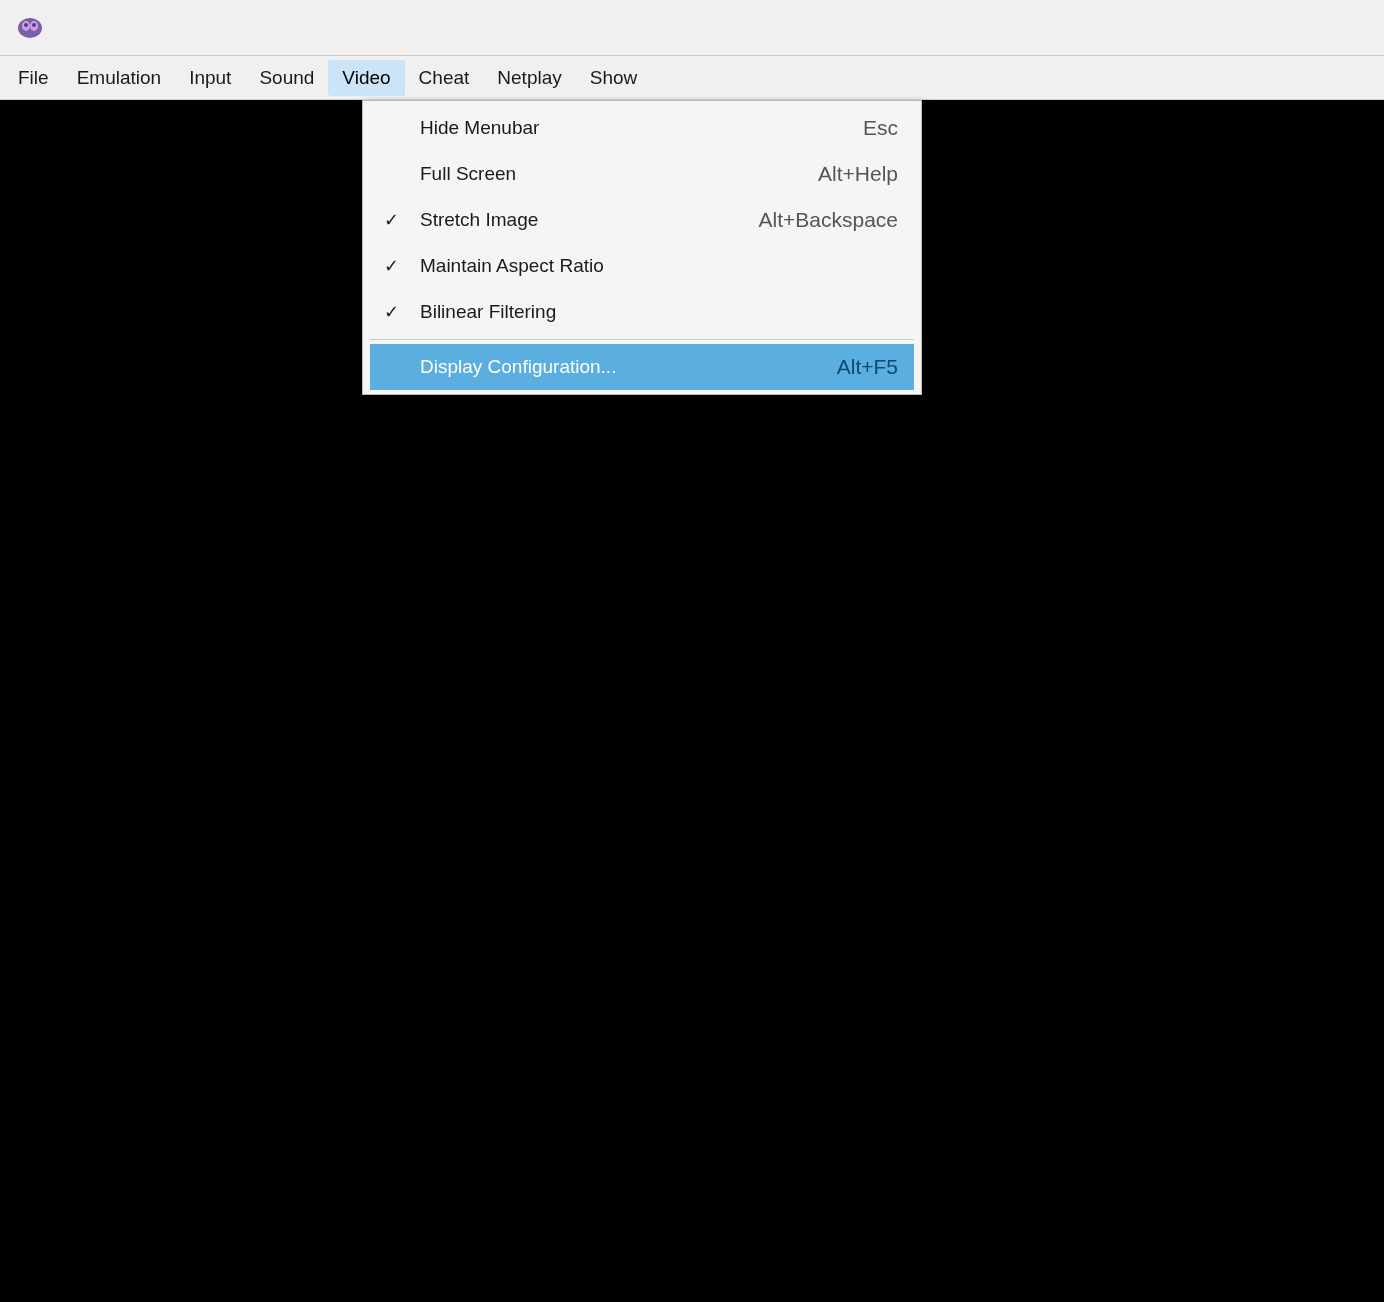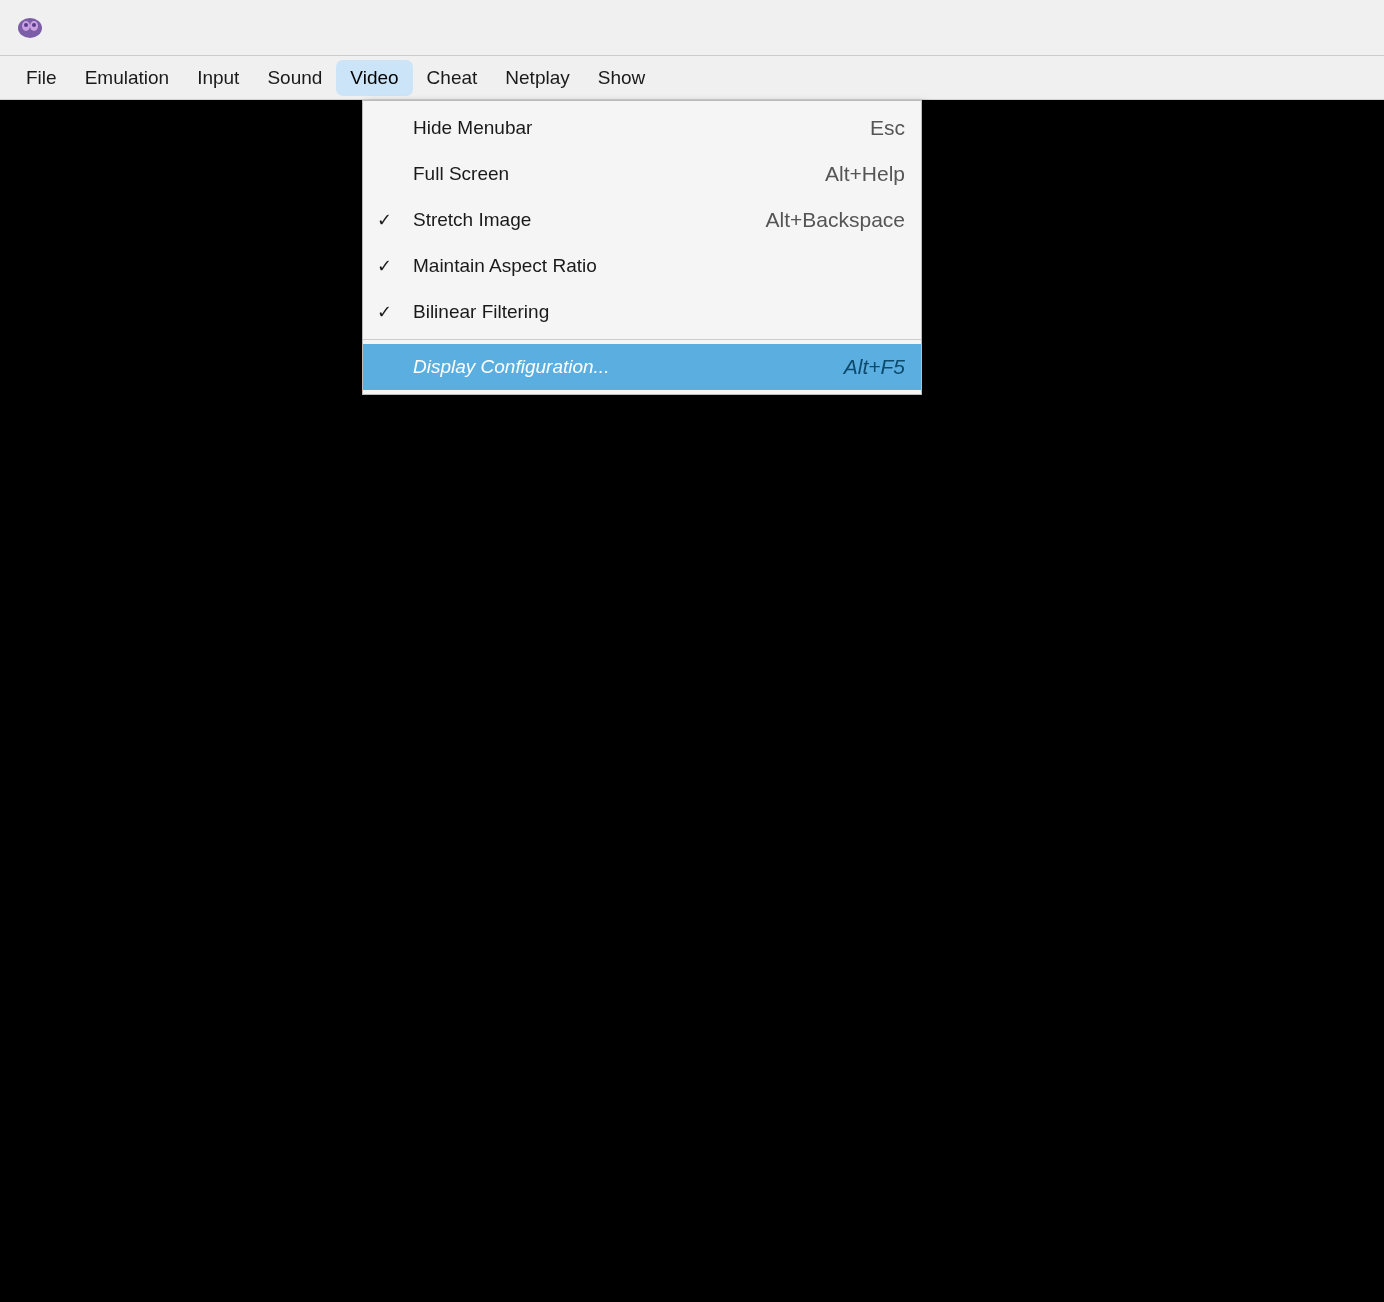--- a/index.html
+++ b/index.html
@@ -62,71 +62,69 @@
       background: transparent;
       border: none;
       border-radius: 2px;
     }
 
     .menu-bar {
       background: #f0f0f0;
       height: 44px;
       display: flex;
       align-items: center;
-      padding: 0 12px;
+      padding: 0 4px;
       border-bottom: 1px solid #d0d0d0;
     }
 
     .menu-item {
       padding: 6px 14px;
       font-size: 19px;
       color: #1a1a1a;
       cursor: pointer;
       border-radius: 3px;
       height: 36px;
       display: flex;
       align-items: center;
     }
 
     .menu-item.active {
       background: #cce4f7;
       color: #000;
-      border-radius: 7px;
     }
 
     .dropdown-container {
       position: absolute;
       top: 100px;
       left: 362px;
       z-index: 100;
     }
 
     .dropdown-menu {
       background: #f5f5f5;
       border: 1px solid #bbb;
       box-shadow: 3px 3px 8px rgba(0,0,0,0.3);
       min-width: 560px;
-      padding: 4px 0;
+      padding: 4px 7px;
     }
 
     .dropdown-item {
       display: flex;
       align-items: center;
       padding: 10px 16px 10px 50px;
       font-size: 19px;
       color: #1a1a1a;
       cursor: pointer;
       position: relative;
       min-height: 46px;
     }
 
     .dropdown-item.highlighted {
       background: #5baee0;
       color: #fff;
-      font-style: italic;
     }
 
     .dropdown-item .shortcut {
       margin-left: auto;
       color: #555;
       font-size: 21px;
     }
 
     .dropdown-item.highlighted .shortcut {
       color: #0c4a6e;

